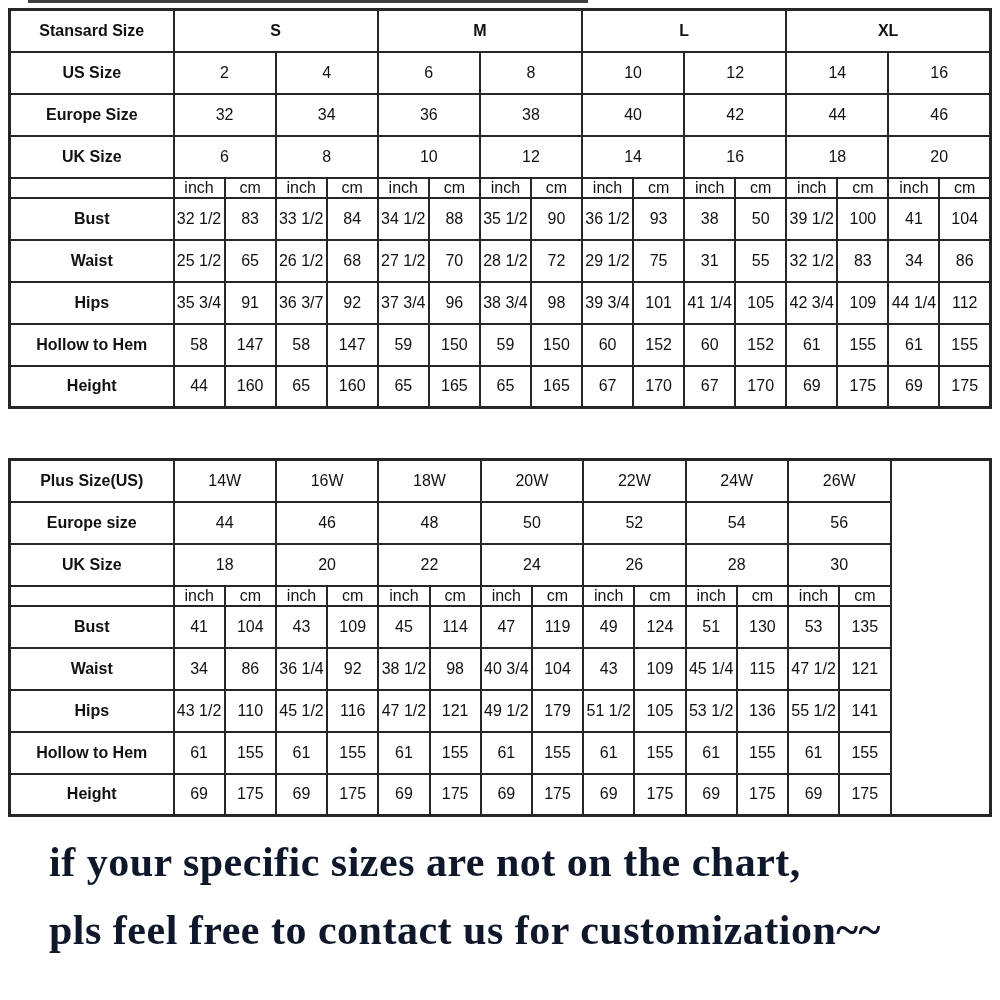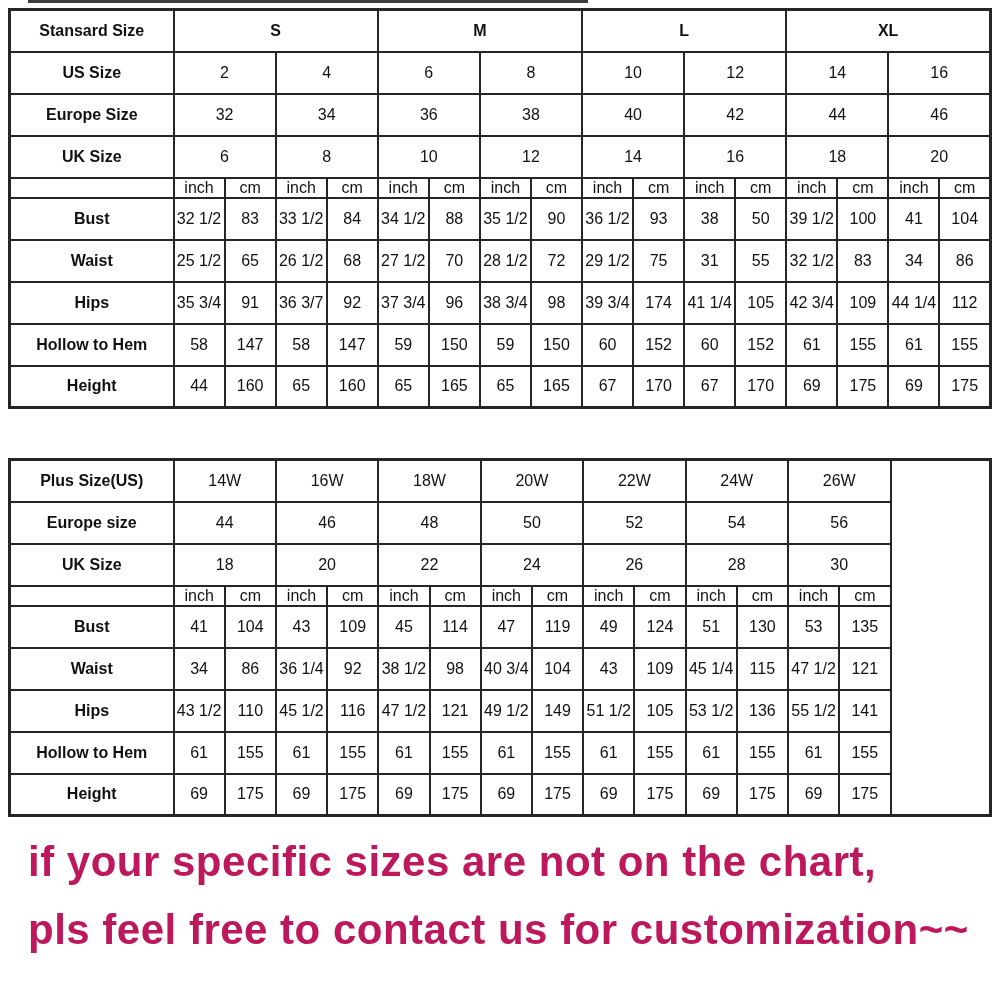--- a/index.html
+++ b/index.html
@@ -41,25 +41,25 @@
   col.c-label { width: 164px; }
   col.c-empty { width: 100px; }
   tr.r-head { height: 42px; }
   tr.r-unit { height: 20px; }
   tr.r-data { height: 42px; }
   td.lab  { font-size: 18px; font-weight: bold; }
   td.b    { font-weight: bold; }
   td.unit { font-size: 17px; }
   .note {
     position: absolute;
-    left: 28px;
-    font-family: Liberation Sans, sans-serif;
+    left: 49px;
+    font-family: Liberation Serif, serif;
     font-weight: bold;
     font-size: 42px;
-    color: #be185d;
+    color: #0f172a;
     white-space: nowrap;
     letter-spacing: 0.5px;
   }
   #note1 { top: 838px; }
   #note2 { top: 906px; }
 </style>
 </head>
 <body>
 
 <div class="artifact"></div>
@@ -186,21 +186,21 @@
         <td class="lab">Hips</td>
         <td>35 3/4</td>
         <td>91</td>
         <td>36 3/7</td>
         <td>92</td>
         <td>37 3/4</td>
         <td>96</td>
         <td>38 3/4</td>
         <td>98</td>
         <td>39 3/4</td>
-        <td>174</td>
+        <td>101</td>
         <td>41 1/4</td>
         <td>105</td>
         <td>42 3/4</td>
         <td>109</td>
         <td>44 1/4</td>
         <td>112</td>
       </tr>
       <tr class="r-data">
         <td class="lab">Hollow to Hem</td>
         <td>58</td>
@@ -346,21 +346,21 @@
       </tr>
       <tr class="r-data">
         <td class="lab">Hips</td>
         <td>43 1/2</td>
         <td>110</td>
         <td>45 1/2</td>
         <td>116</td>
         <td>47 1/2</td>
         <td>121</td>
         <td>49 1/2</td>
-        <td>149</td>
+        <td>179</td>
         <td>51 1/2</td>
         <td>105</td>
         <td>53 1/2</td>
         <td>136</td>
         <td>55 1/2</td>
         <td>141</td>
       </tr>
       <tr class="r-data">
         <td class="lab">Hollow to Hem</td>
         <td>61</td>

